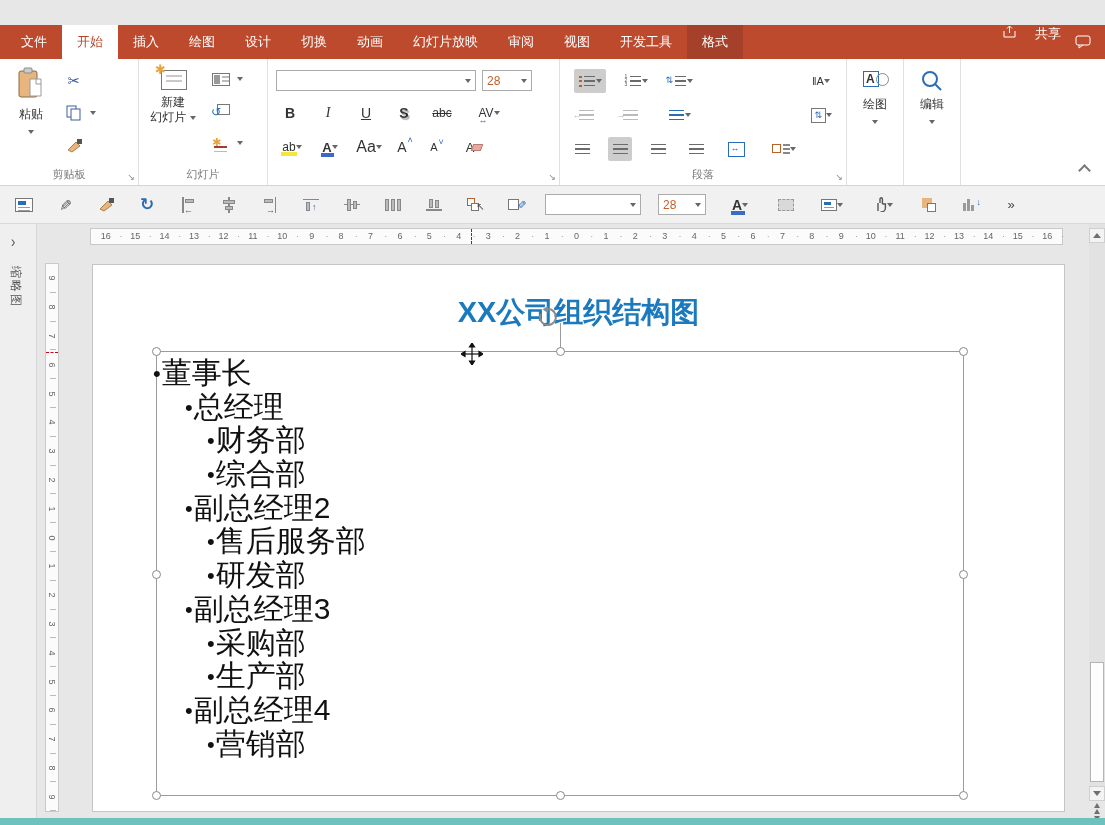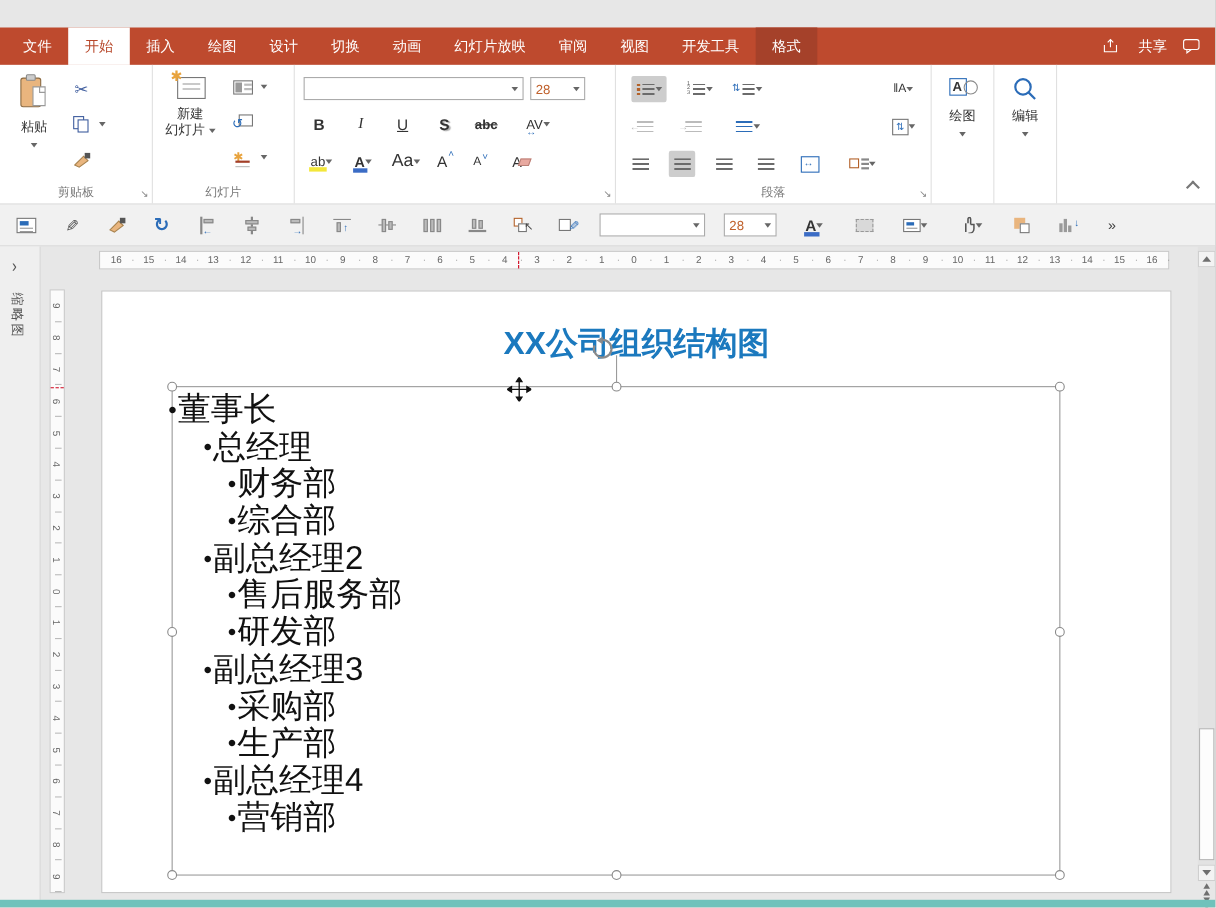--- a/index.html
+++ b/index.html
@@ -15,21 +15,21 @@
   .winbtn{width:34px;height:25px;display:flex;align-items:center;justify-content:center;color:#fff;font-size:12px;}
 
   
   .tabrow{position:absolute;left:0;top:25px;right:0;height:34px;background:#be4a2e;display:flex;align-items:stretch;padding-left:6px;}
   .tabs{display:flex;}
   .tab{padding:0 15px;line-height:34px;font-size:13px;color:#fff;white-space:nowrap;}
   .tab.selected{background:#fff;color:#b7472a;}
   .tab.contextual{background:#a5412a;}
   .tellme{display:flex;align-items:center;color:rgba(255,255,255,.85);font-size:13px;margin-left:10px;gap:6px;}
   .tr-spacer{flex:1;}
-  .share{display:flex;align-items:center;color:#fff;font-size:13px;gap:18px;margin-right:14px;}
+  .share{display:flex;color:#fff;font-size:13px;gap:18px;margin-right:14px;}
   .comment{display:flex;align-items:center;margin-right:14px;}
 
   
   .ribbon{position:absolute;left:0;top:59px;right:0;height:127px;background:#fff;border-bottom:1px solid #d4d4d4;display:flex;}
   .rgroup{position:relative;border-right:1px solid #e0e0e0;height:100%;flex:0 0 auto;}
   .glabel{position:absolute;bottom:3px;left:0;right:0;text-align:center;font-size:11px;color:#7a7a7a;}
   .dlg{position:absolute;right:3px;bottom:3px;font-size:9px;color:#8a8a8a;}
   .bigbtn{position:absolute;text-align:center;}
   .blabel{font-size:12px;color:#333;line-height:15px;}
   .caret{display:inline-block;width:0;height:0;border-left:3.5px solid transparent;border-right:3.5px solid transparent;border-top:4px solid #666;vertical-align:middle;}
@@ -213,21 +213,21 @@
       <div class="sbtn" style="left:48px;top:42px;">
           <span class="txt-ic" style="font-style:italic;font-family:'Liberation Serif','DejaVu Serif',serif;">I</span>
         </div>
       <div class="sbtn" style="left:86px;top:42px;">
           <span class="txt-ic" style="text-decoration:underline;">U</span>
         </div>
       <div class="sbtn" style="left:124px;top:42px;">
           <span class="txt-ic" style="font-weight:bold;text-shadow:1.5px 1.5px 1px #aaa;">S</span>
         </div>
       <div class="sbtn" style="left:162px;top:42px;">
-          <span style="font-size:12px;color:#333;text-decoration:line-through;font-weight:bold;">abc</span>
+          <span style="font-size:12px;color:#333;text-decoration:line-through;">abc</span>
         </div>
       <div class="sbtn" style="left:204px;top:42px;width:34px;">
           <span style="position:relative;font-size:12px;color:#333;"><span>AV</span><span class="ov" style="left:0;top:9px;">↔</span></span>
           <span class="caret"></span>
         </div>
       <div class="sbtn" style="left:8px;top:76px;width:32px;">
           <span style="position:relative;font-size:12px;color:#333;"><span>ab</span><span style="position:absolute;left:-1px;top:12px;width:16px;height:4px;background:#f3e73a;"></span></span>
           <span class="caret"></span>
         </div>
       <div class="sbtn" style="left:46px;top:76px;width:32px;">

